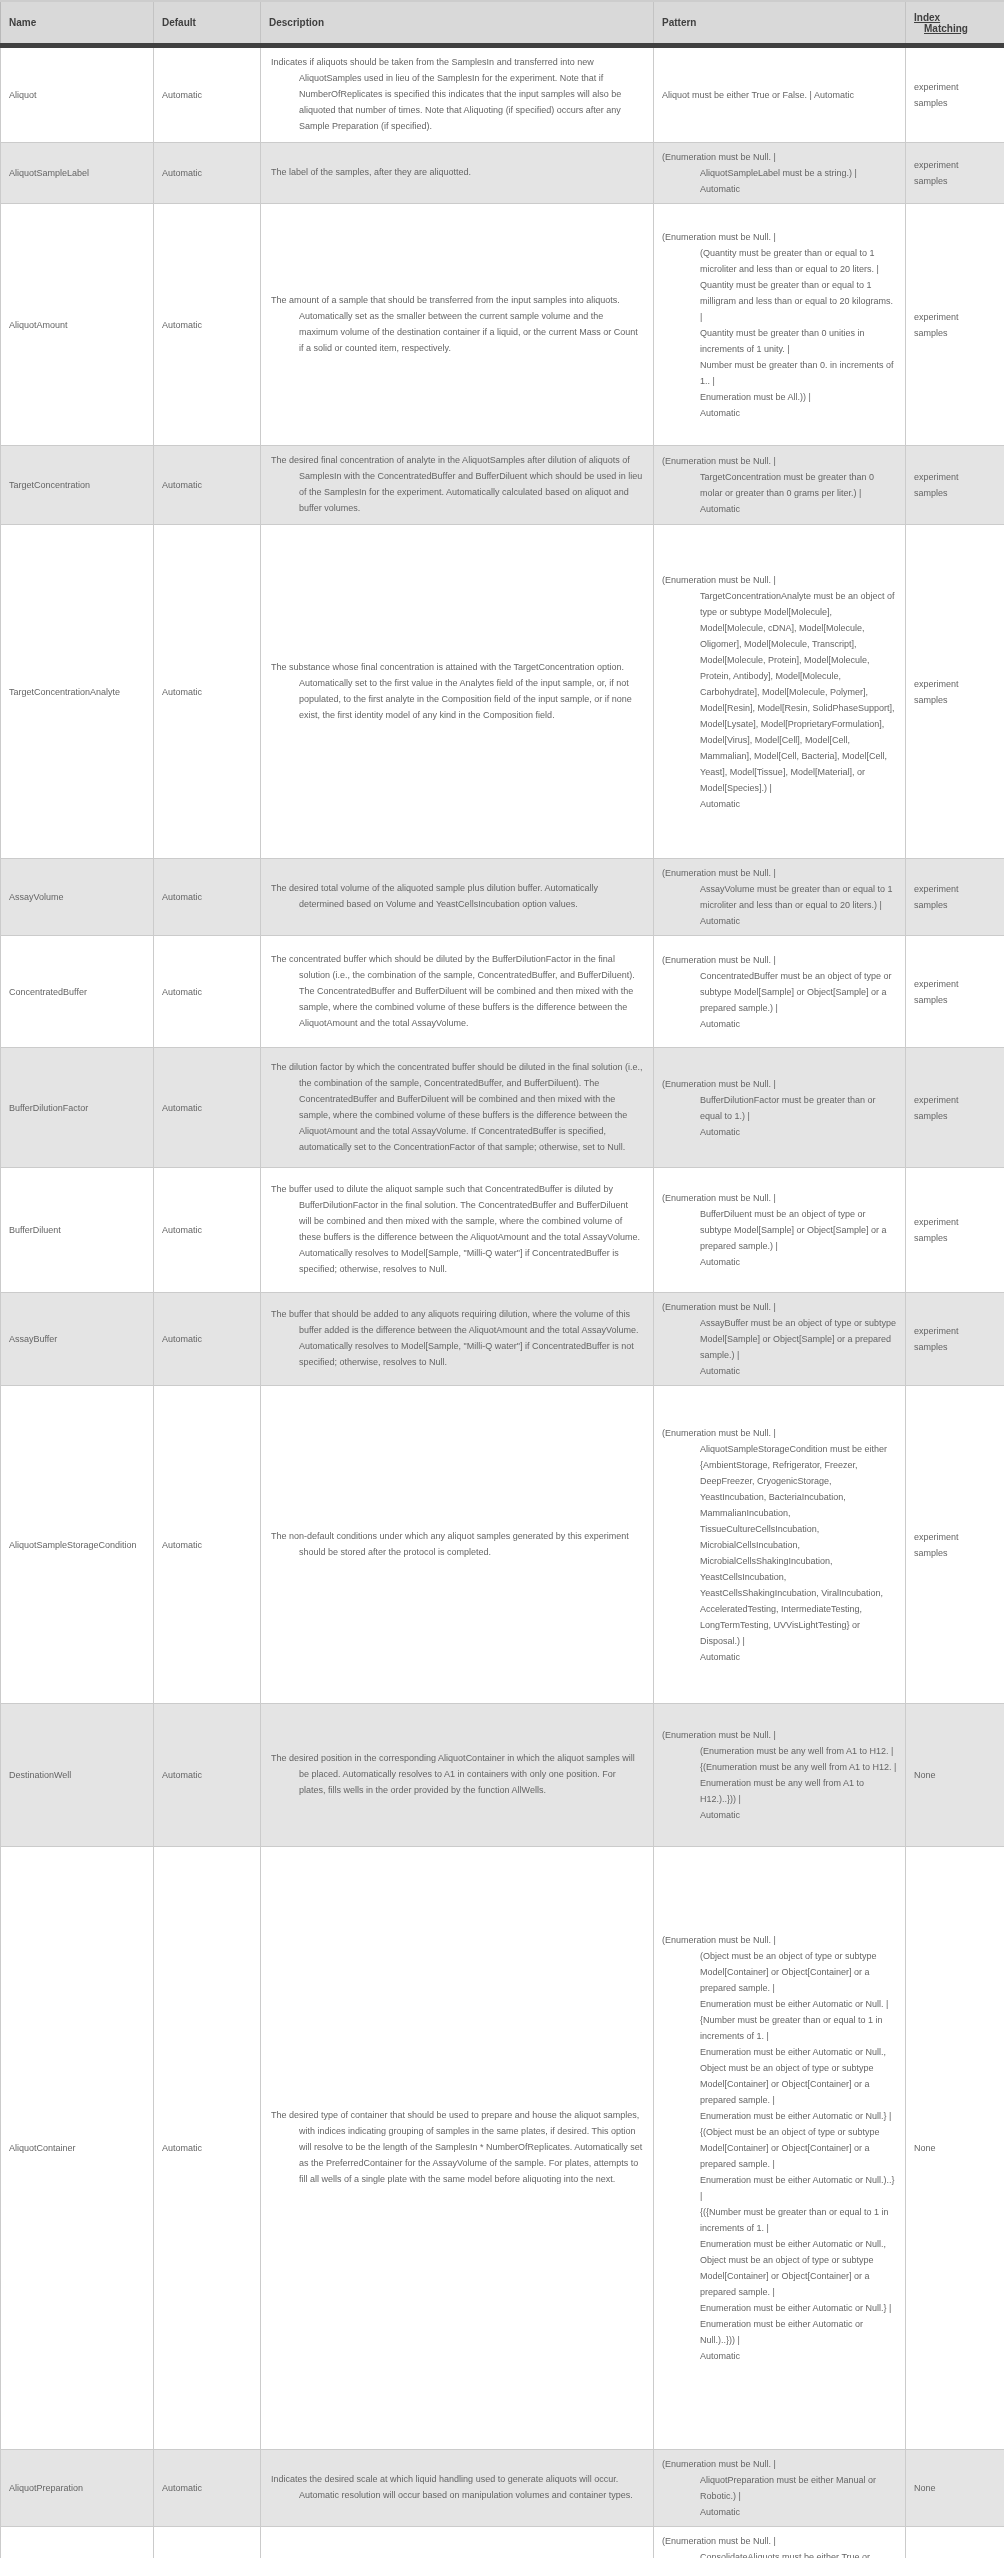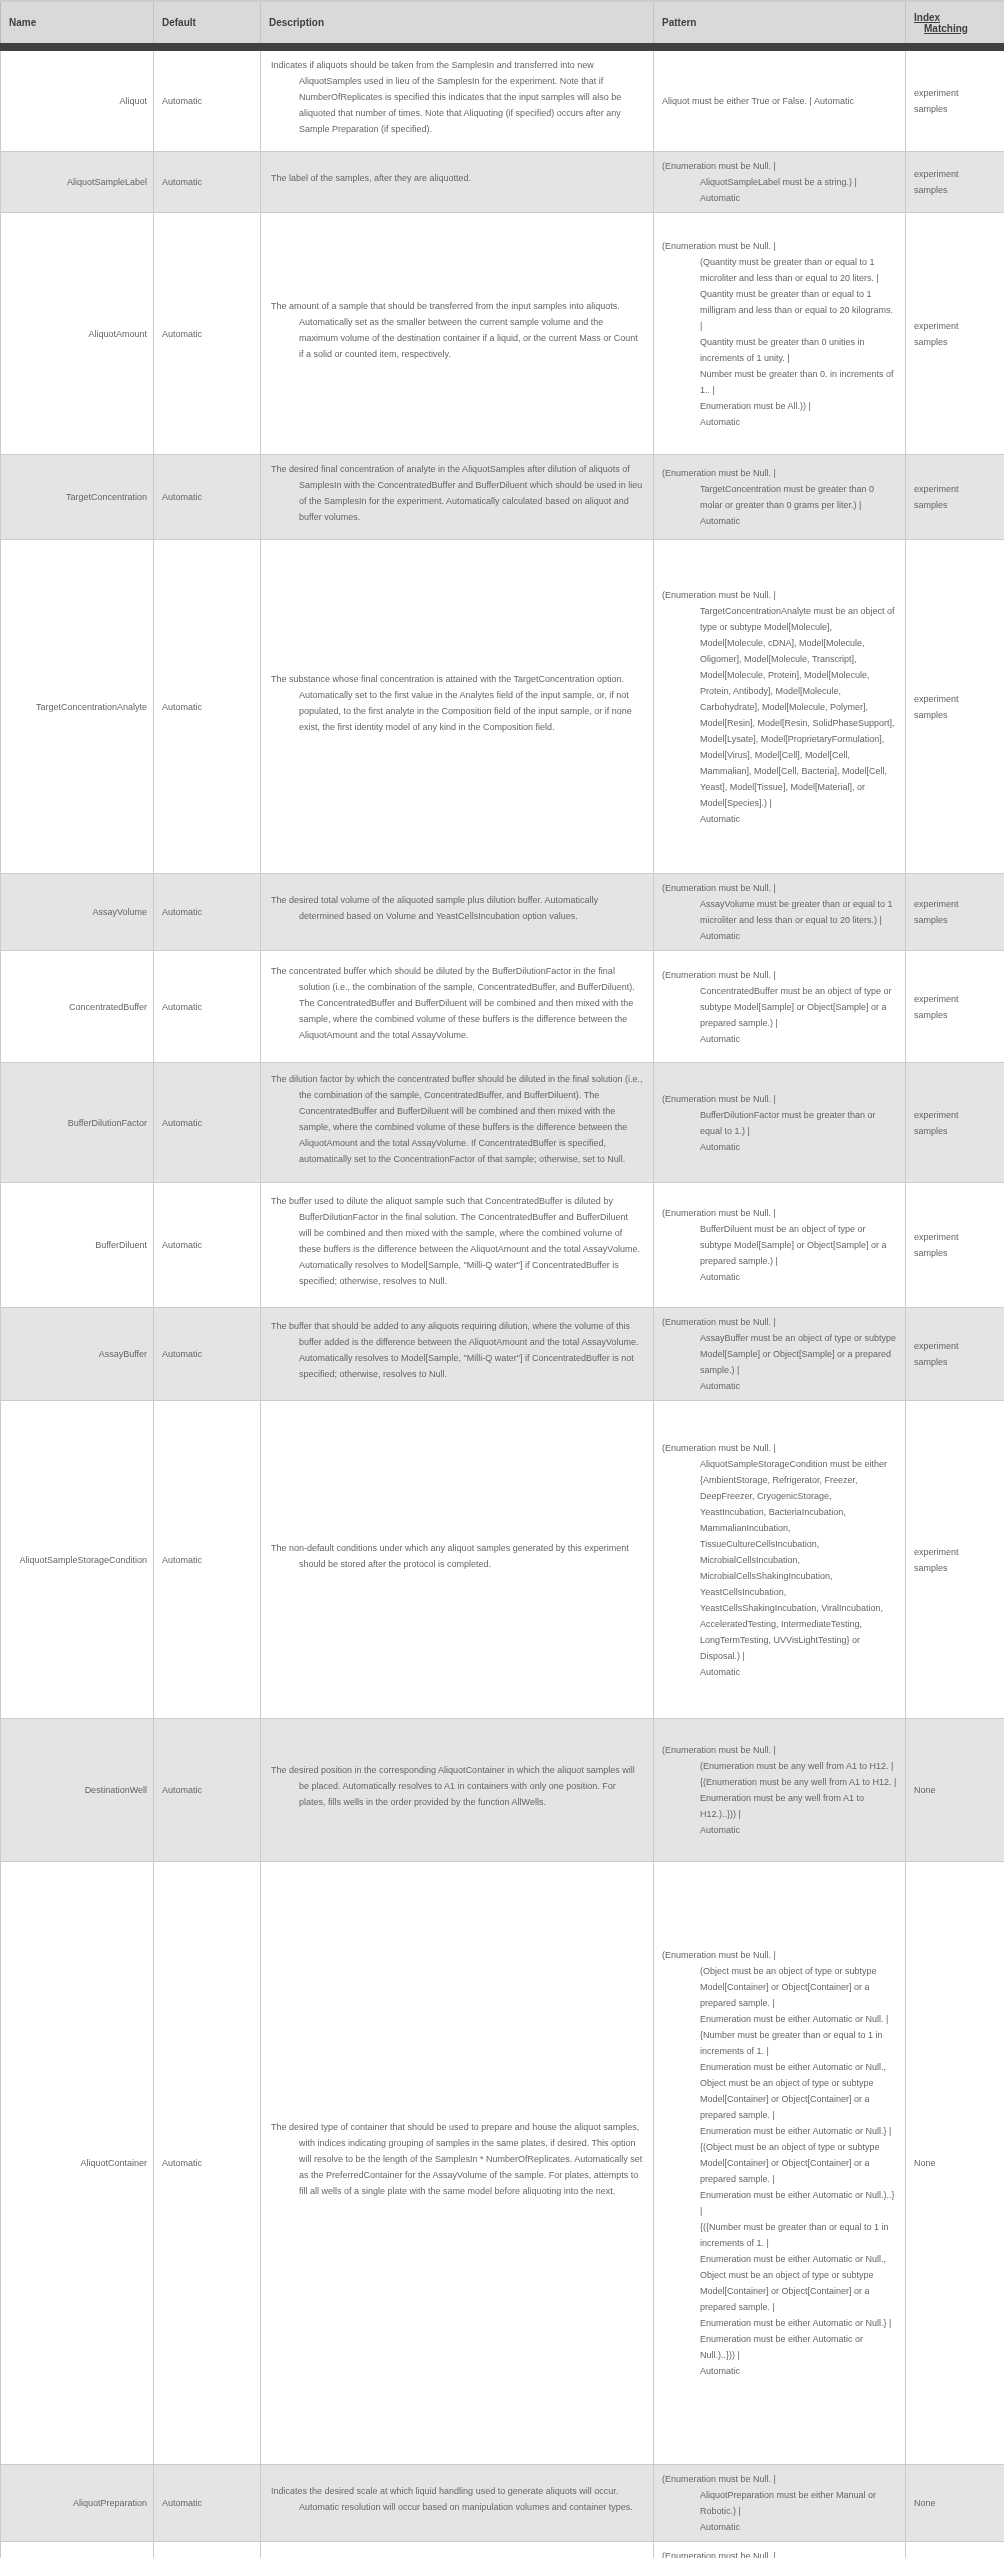--- a/index.html
+++ b/index.html
@@ -20,37 +20,37 @@
   thead th {
     background: #d9d9d9;
     color: #3f3f3f;
     font-size: 10px;
     font-weight: bold;
     text-align: left;
     vertical-align: middle;
     padding: 5px 8px;
     height: 31px;
     border-left: 1px solid #c3c3c3;
-    border-bottom: 8px solid #404040;
+    border-bottom: 5px solid #404040;
   }
   thead th:first-child { border-left: none; }
   .th-narrow { max-width: 56px; padding-left: 10px; text-indent: -10px; text-decoration: underline; }
   tbody td {
     font-size: 9px;
     line-height: 16px;
     color: #656565;
     vertical-align: middle;
     border: 1px solid #cbcbcb;
     background-clip: padding-box;
   }
   tbody tr:nth-child(even) td { background-color: #e4e4e4; }
   tbody tr:nth-child(odd) td { background-color: #ffffff; }
-  td.name   { padding: 4px 6px 4px 8px; overflow-wrap: anywhere; text-align: right; }
+  td.name   { padding: 4px 6px 4px 8px; overflow-wrap: anywhere; }
   td.default{ padding: 4px 6px 4px 8px; }
-  td.desc   { padding: 6px 10px 14px 38px; text-indent: -28px; }
+  td.desc   { padding: 6px 10px 8px 38px; text-indent: -28px; }
   td.pattern{ padding: 6px 8px 6px 46px; text-indent: -38px; white-space: pre-line; }
   td.index  { padding: 4px 10px 4px 8px; }
 </style>
 </head>
 <body>
 
 <table class="options">
   <colgroup>
     <col style="width:153px">
     <col style="width:107px">

